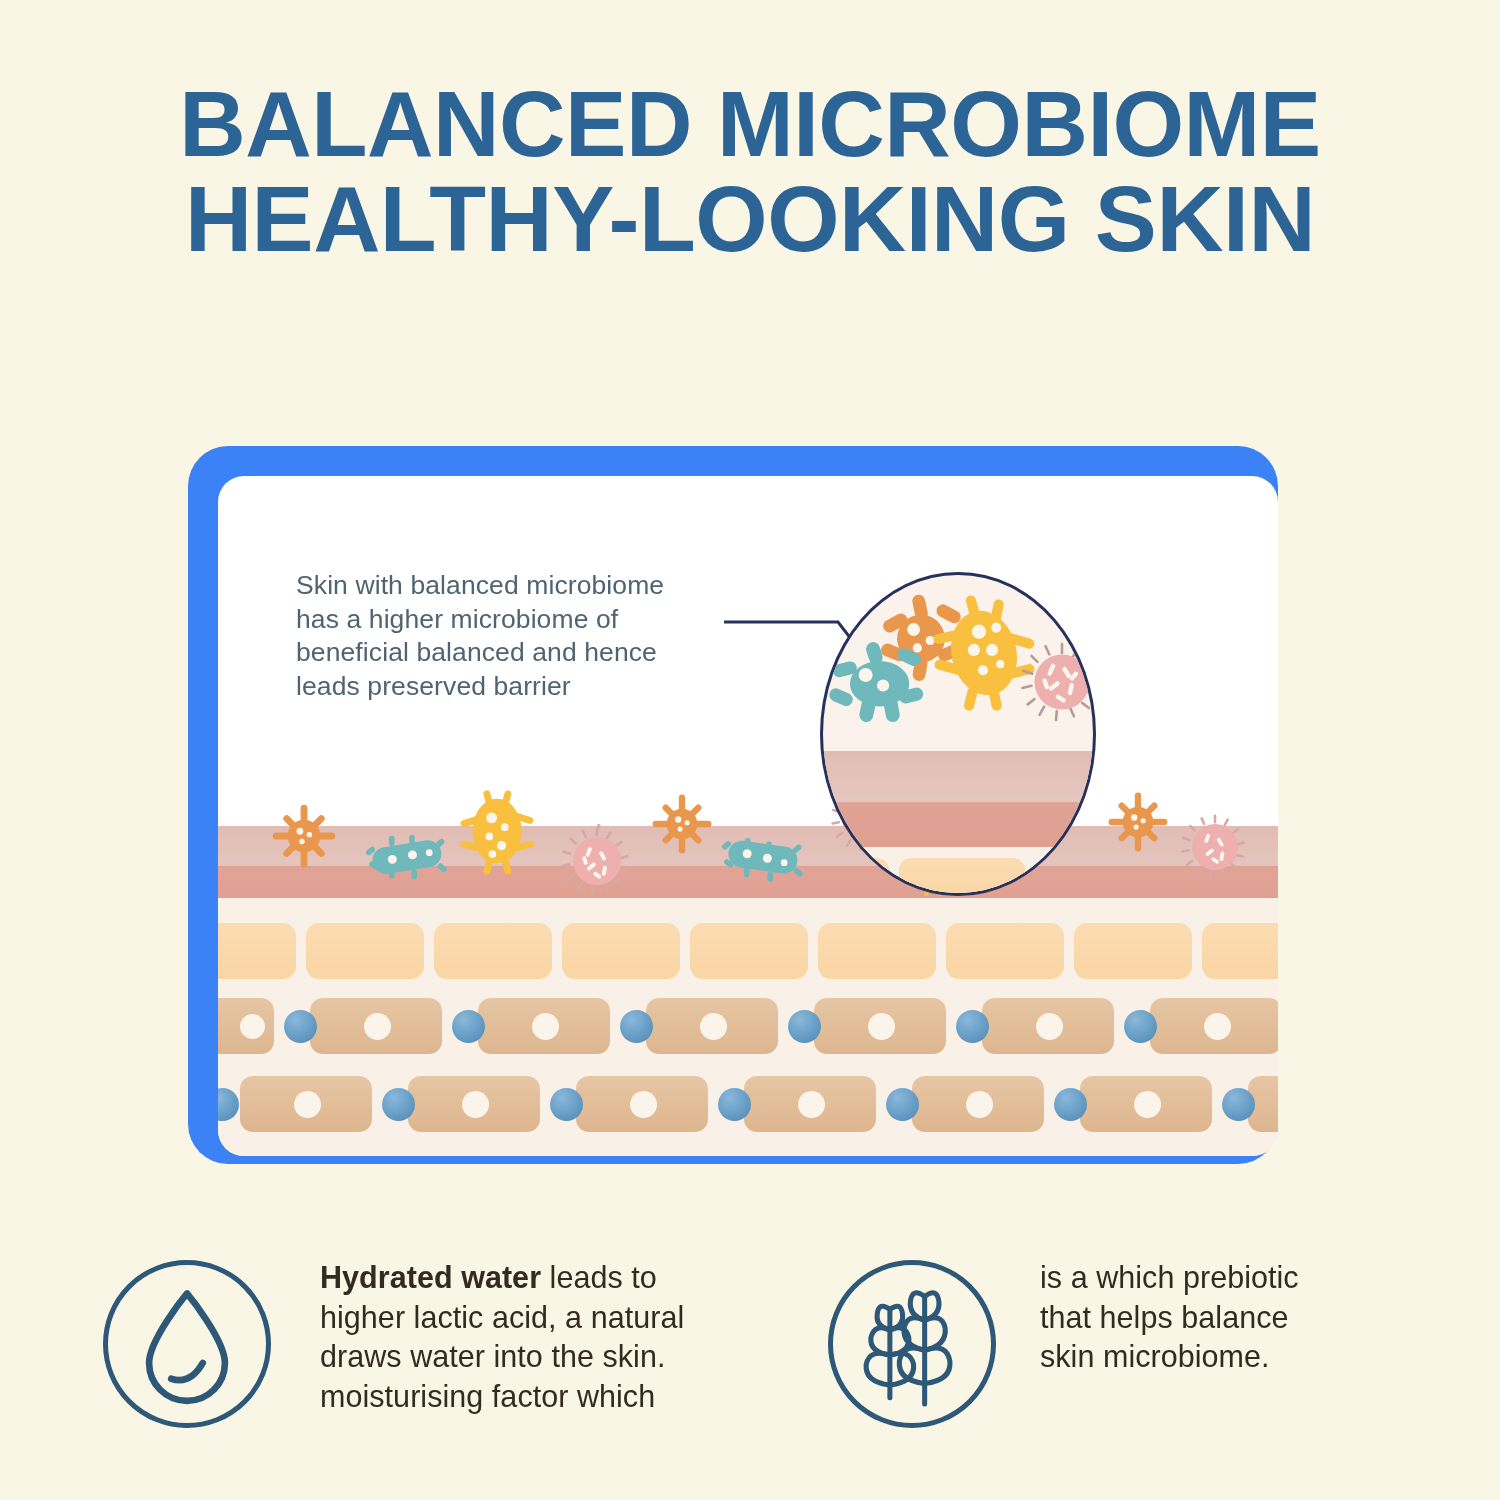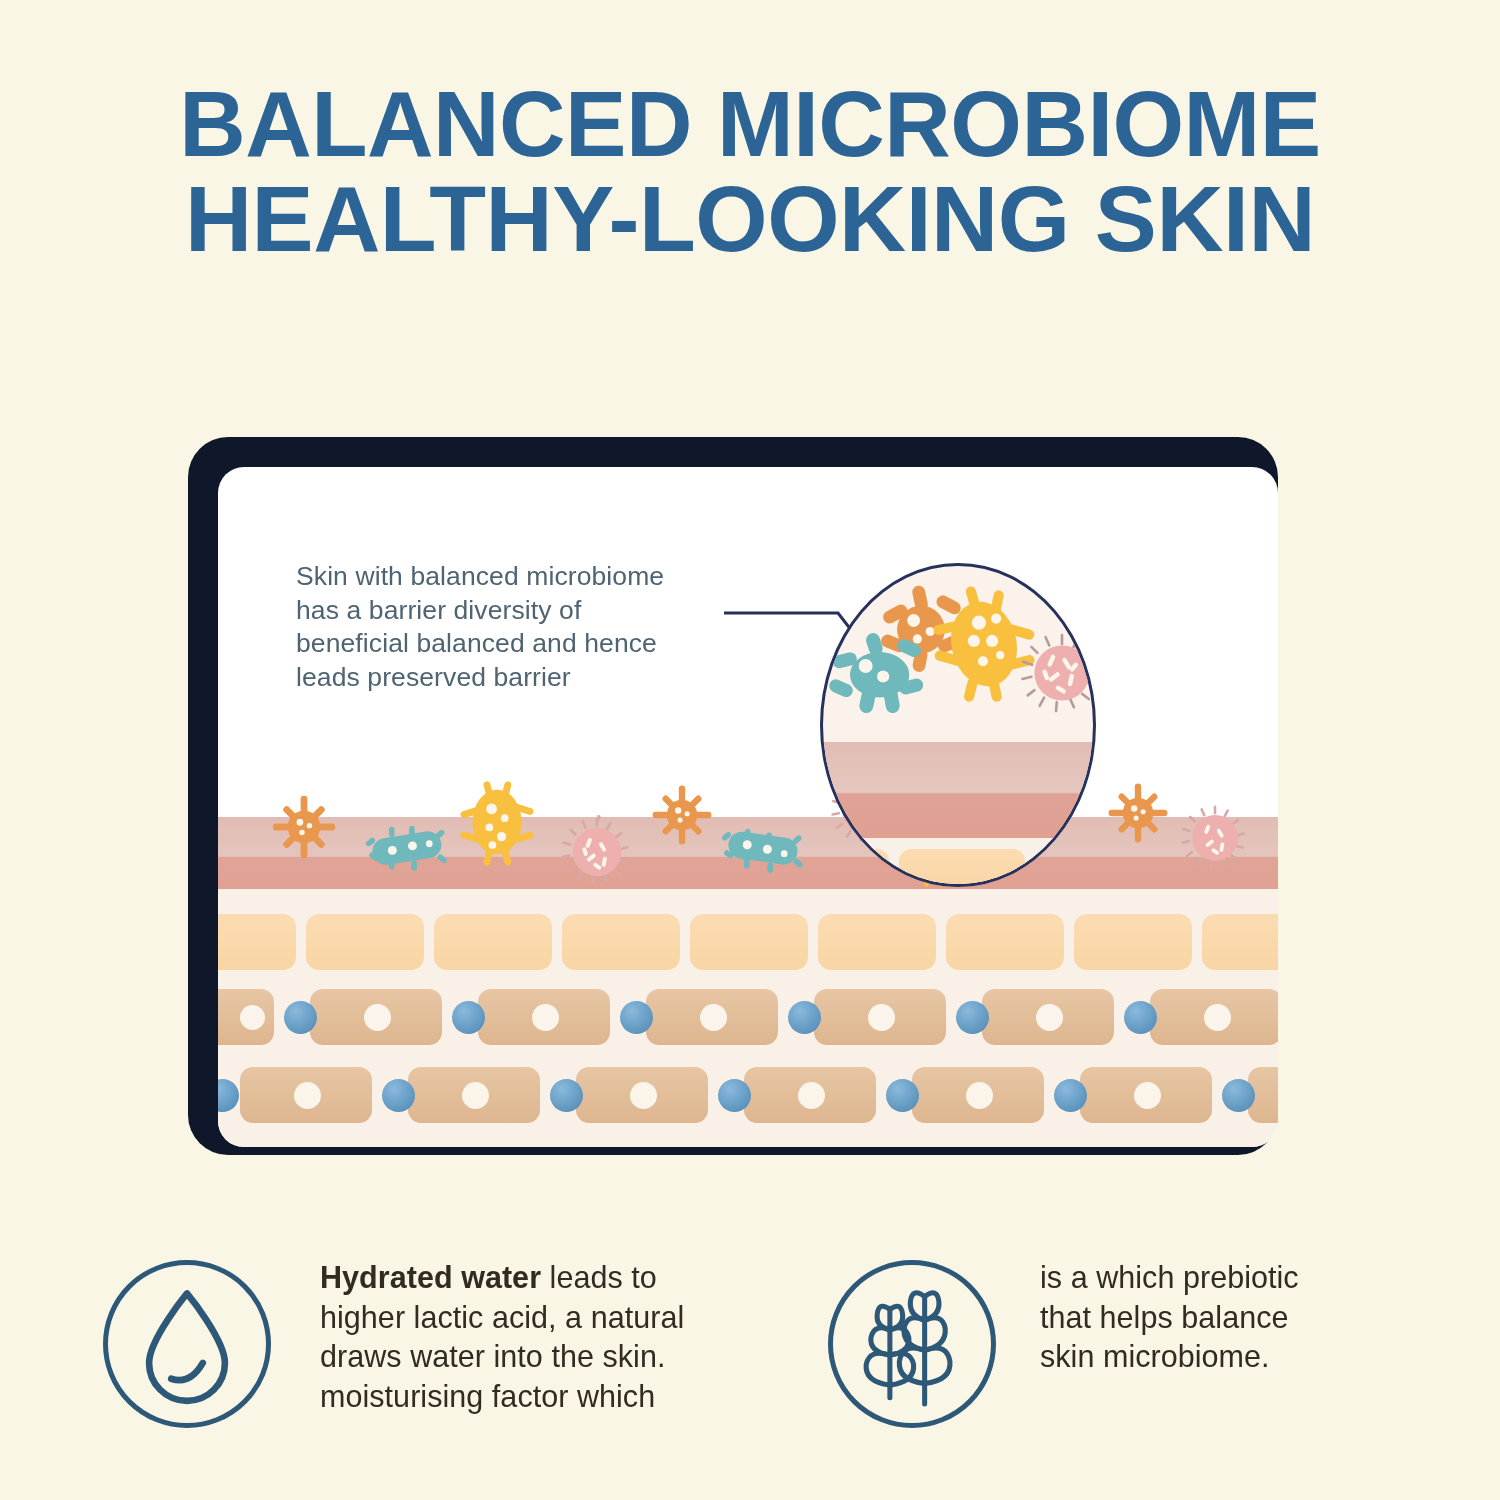--- a/index.html
+++ b/index.html
@@ -30,23 +30,23 @@
     font-weight: bold;
     letter-spacing: -0.5px;
     line-height: 1.0;
   }
   .headline .l1 { font-size: 93px; transform: scaleX(0.99); }
   .headline .l2 { font-size: 93px; margin-top: 2px; }
 
   
   .card-outer {
     position: absolute;
-    left: 188px; top: 437px;
+    left: 188px; top: 446px;
     width: 1090px; height: 718px;
-    background: #0f172a;
+    background: #3b82f6;
     border-radius: 40px;
   }
   .card-inner {
     position: absolute;
     left: 30px; top: 30px;
     width: 1060px; height: 680px;
     background: #ffffff;
     border-radius: 26px;
     overflow: hidden;
   }
@@ -149,21 +149,21 @@
   <div class="headline">
     <span class="l1">BALANCED MICROBIOME</span>
     <span class="l2">HEALTHY-LOOKING SKIN</span>
   </div>
 
   <div class="card-outer">
     <div class="card-inner">
 
       <div class="annot">
         <span>Skin with balanced microbiome</span>
-        <span>has a barrier diversity of</span>
+        <span>has a higher microbiome of</span>
         <span>beneficial balanced and hence</span>
         <span>leads preserved barrier</span>
       </div>
 
       <svg class="leader" viewBox="0 0 1060 680">
         <polyline points="506,146 620,146 705,256" fill="none" stroke="#26315c" stroke-width="3"></polyline>
       </svg>
 
       <div class="skin">
         <div class="barrier"></div>

